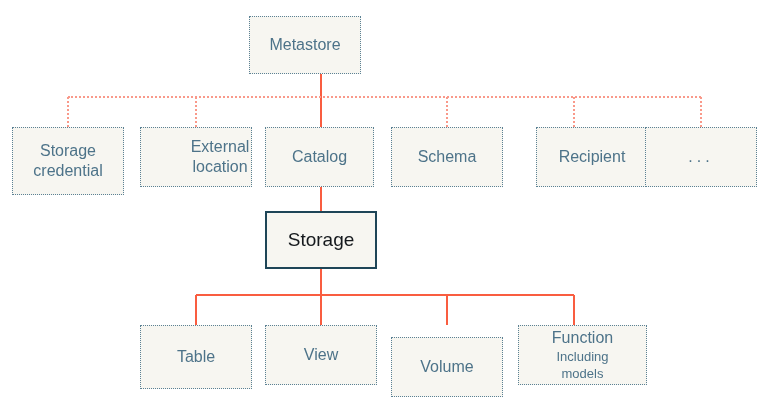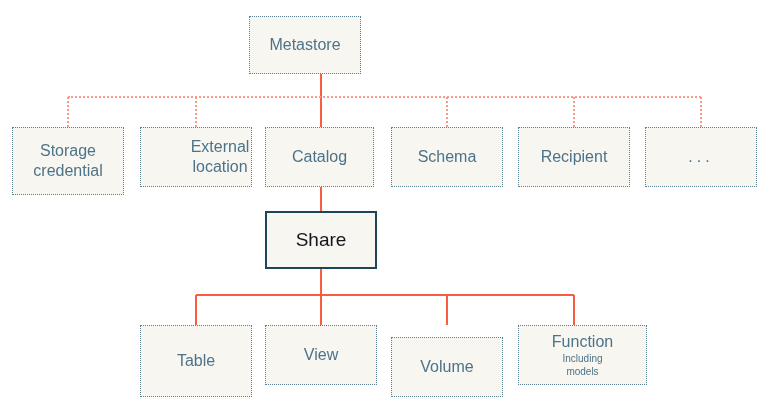--- a/index.html
+++ b/index.html
@@ -42,21 +42,21 @@
     border: 2px solid var(--schema-border);
   }
   .node.solid .label {
     font-size: 19px;
     color: var(--schema-text);
   }
   .sublabel {
     display: block;
     width: 70px;
     margin: 1px auto 0;
-    font-size: 10px;
+    font-size: 13px;
     line-height: 1.25;
     color: var(--label-text);
   }
   .ellipsis-label { letter-spacing: 4px; }
   .line { position: absolute; }
   .h-solid  { height: 0; border-top: 2px solid var(--connector-solid); }
   .v-solid  { width: 0;  border-left: 2px solid var(--connector-solid); }
   .h-dotted { height: 0; border-top: 2px dotted var(--connector-dotted); }
   .v-dotted { width: 0;  border-left: 2px dotted var(--connector-dotted); }
 </style>
@@ -88,32 +88,32 @@
   </div>
   <div class="node" style="left:140px; top:127px; width:112px; height:60px;padding-left:48px;">
     <span class="label">External location</span>
   </div>
   <div class="node" style="left:265px; top:127px; width:109px; height:60px;">
     <span class="label">Catalog</span>
   </div>
   <div class="node" style="left:391px; top:127px; width:112px; height:60px;">
     <span class="label">Schema</span>
   </div>
-  <div class="node" style="left:518px; top:127px; width:112px; height:60px;">
+  <div class="node" style="left:536px; top:127px; width:112px; height:60px;">
     <span class="label">Recipient</span>
   </div>
   <div class="node" style="left:645px; top:127px; width:112px; height:60px;">
     <span class="label ellipsis-label">...</span>
   </div>
 
   <div class="node solid" style="left:265px; top:211px; width:112px; height:58px;">
-    <span class="label">Share</span>
+    <span class="label">Storage</span>
   </div>
 
-  <div class="node" style="left:140px; top:325px; width:112px; height:72px;">
+  <div class="node" style="left:140px; top:325px; width:112px; height:64px;">
     <span class="label">Table</span>
   </div>
   <div class="node" style="left:265px; top:325px; width:112px; height:60px;text-align:center;">
     <span class="label">View</span>
   </div>
   <div class="node" style="left:391px; top:325px; width:112px; height:60px;margin-top:12px;">
     <span class="label">Volume</span>
   </div>
   <div class="node" style="left:518px; top:325px; width:129px; height:60px;">
     <span class="label">Function</span>

